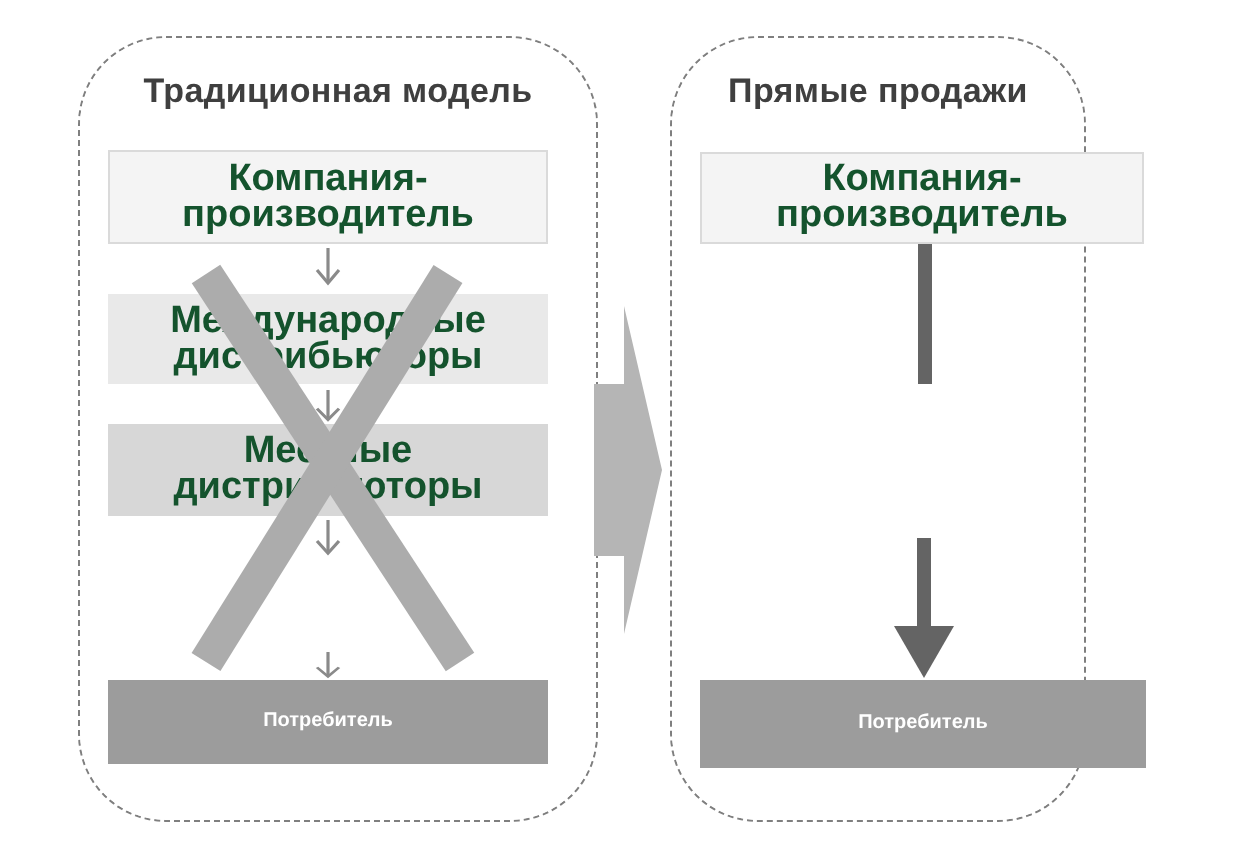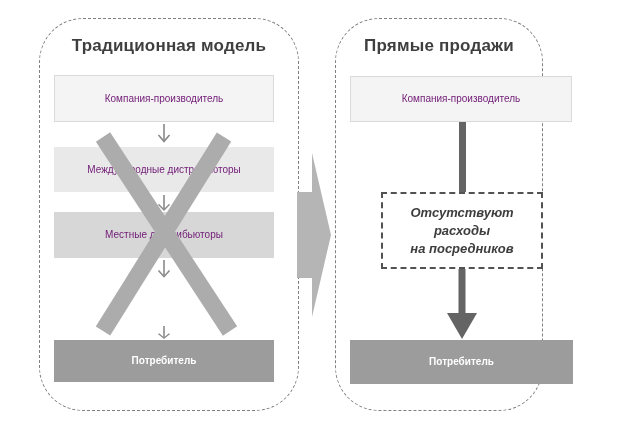--- a/index.html
+++ b/index.html
@@ -13,21 +13,21 @@
     border:1px dashed #7f7f7f;border-radius:44px;background:#ffffff;box-sizing:border-box;
   }
   .panel-left{left:20px;width:260px;}
   .panel-right{left:316px;width:208px;}
   .panel-title{
     position:absolute;top:17px;left:0;width:100%;text-align:center;
     font-size:17px;font-weight:bold;color:#3f3f3f;letter-spacing:.2px;
   }
   .level{
     position:absolute;display:flex;align-items:center;justify-content:center;
-    text-align:center;font-size:10px;color:#701a75;box-sizing:border-box;line-height:18px;
+    text-align:center;font-size:19px;color:#14532d;box-sizing:border-box;line-height:18px;font-weight:bold;
   }
   .level .level-label{max-width:182px;}
   .lvl-bordered{border:1px solid #dadada;}
   .lvl-consumer{font-weight:bold;color:#ffffff;font-size:10px;}
   .conn-arrow{position:absolute;}
   .x-overlay{position:absolute;left:70px;top:128px;z-index:5;}
   .big-arrow{position:absolute;left:270px;top:150px;z-index:6;}
   .shaft{position:absolute;background:#646464;}
   .note-box{
     position:absolute;left:45px;top:173px;width:162px;height:77px;box-sizing:border-box;
@@ -95,23 +95,20 @@
 
   <div class="panel panel-right">
     <div class="panel-title">Прямые продажи</div>
 
     <div class="level lvl-bordered" style="left: 14px; top: 57px; width: 222px; height: 46px; background: rgb(244, 244, 244);">
       <span class="level-label">Компания-производитель</span>
     </div>
 
     <div class="shaft" style="left:123px;top:103px;width:7px;height:70px;"></div>
 
-    <div class="note-box">Отсутствуют
-расходы
-на посредников</div>
 
     <svg class="direct-arrow" width="32" height="71" viewBox="0 0 32 71">
       <rect x="12.5" y="0" width="7" height="46" fill="#646464"></rect>
       <polygon points="1,44 31,44 16,70" fill="#646464"></polygon>
     </svg>
 
     <div class="level lvl-consumer" style="left: 14px; top: 321px; width: 223px; height: 44px; background: rgb(156, 156, 156);">
       <span class="level-label">Потребитель</span>
     </div>
   </div>

